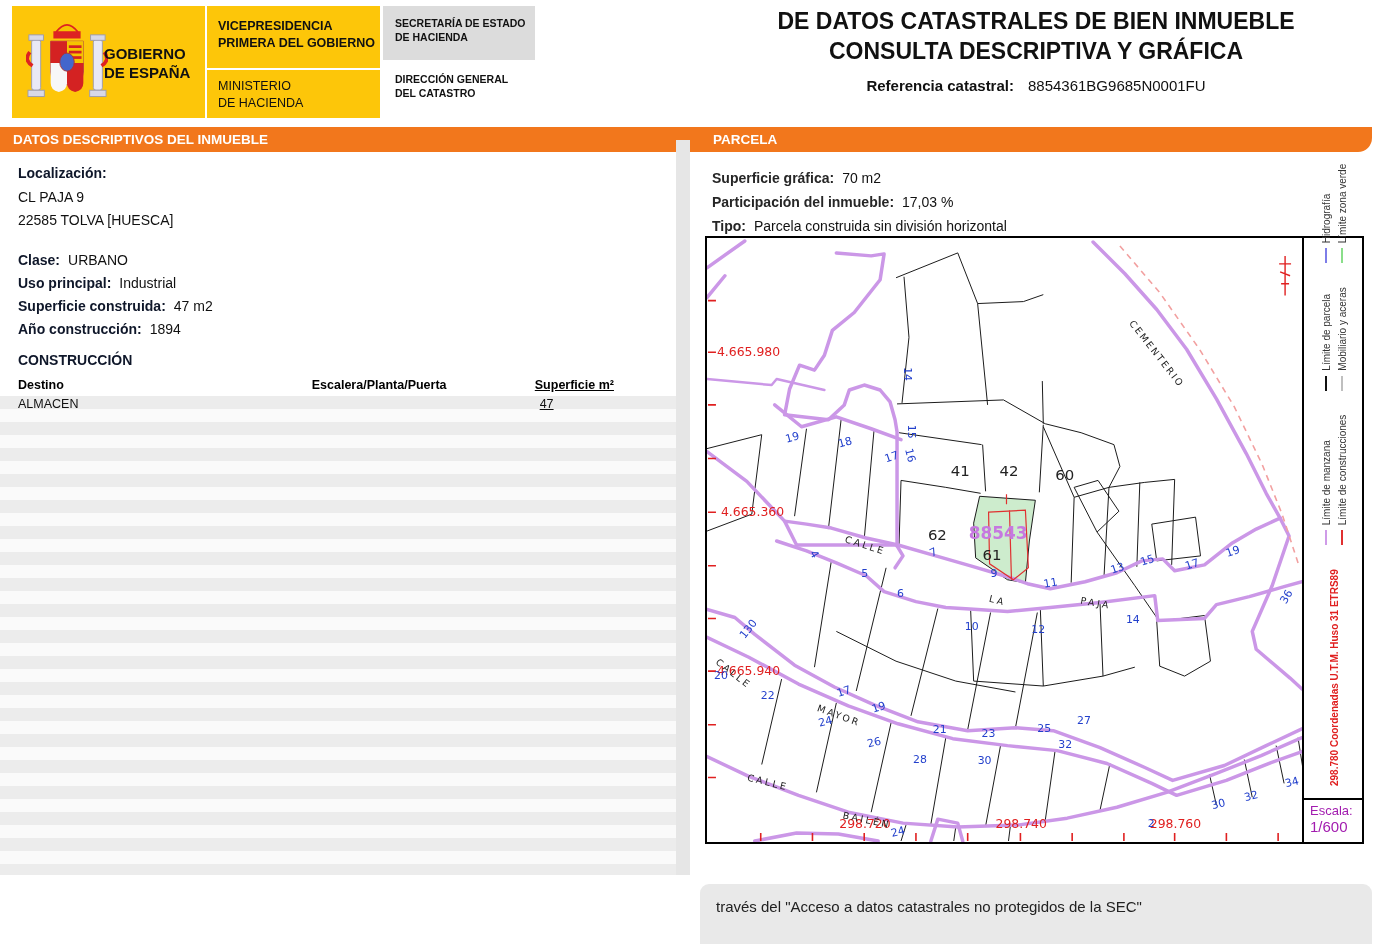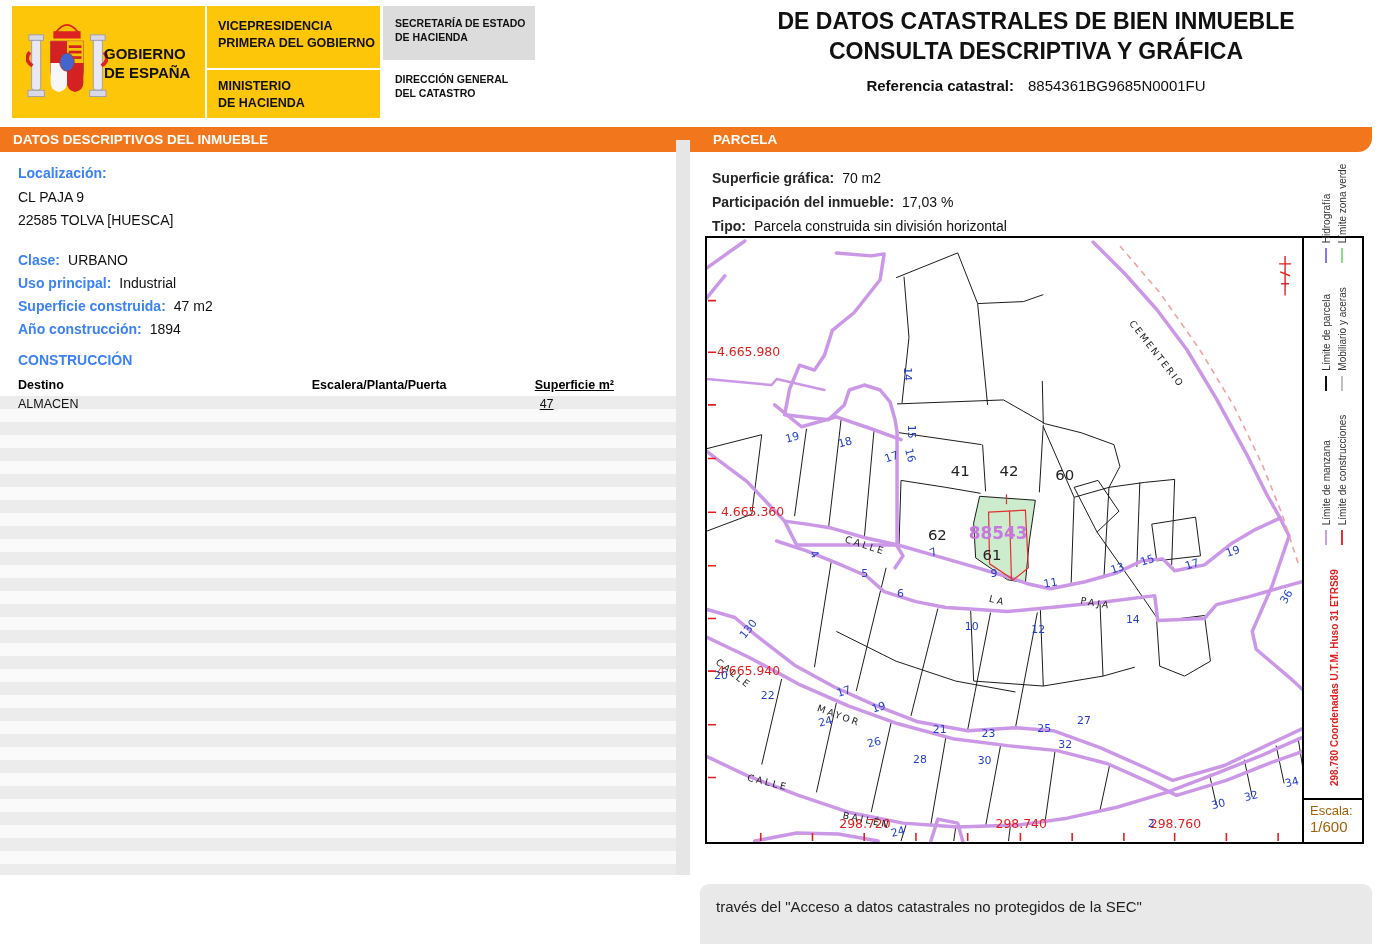--- a/index.html
+++ b/index.html
@@ -6,39 +6,39 @@
   html,body { width:1383px; height:944px; background:#fff; overflow:hidden;
     font-family:"Liberation Sans", sans-serif; color:#111; }
   .abs { position:absolute; }
 
   
   .logo-yellow { left:12px; top:6px; width:368px; height:112px; background:#fdc609; }
   .hdr-vline { position:absolute; left:193px; top:0; bottom:0; width:2px; background:#fff; }
   .hdr-hline { position:absolute; left:193px; right:0; top:62px; height:2px; background:#fff; }
   .gob-text { position:absolute; left:92px; top:38px; font-size:15px; font-weight:bold; line-height:19px; }
   .vice-text { position:absolute; left:206px; top:12px; font-size:12.5px; font-weight:bold; line-height:17px; }
-  .min-text  { position:absolute; left:206px; top:72px; font-size:12.5px; font-weight:bold; line-height:17px; }
+  .min-text  { position:absolute; left:206px; top:72px; font-size:12.5px; font-weight:normal; line-height:17px; }
   .sec-box { left:383px; top:6px; width:152px; height:54px; background:#dcdcdc;
     font-size:10.5px; font-weight:bold; line-height:14px; padding:10px 0 0 12px; }
   .dir-box { left:383px; top:72px; width:152px; font-size:10.5px; font-weight:bold; line-height:14px; padding-left:12px; }
 
   .title-wrap { left:700px; top:6px; width:672px; text-align:center; }
   .title-line { font-size:23px; font-weight:bold; line-height:30px; }
   .ref-line { margin-top:11px; font-size:15px; }
   .ref-line b { margin-right:14px; }
 
   
   .obar { height:25px; background:#f2771c; color:#fff; font-size:13.5px; font-weight:bold;
     line-height:25px; padding-left:13px; border-bottom-right-radius:14px; }
   .obar-left  { left:0;   top:127px; width:744px; }
   .obar-right { left:700px; top:127px; width:672px; }
 
   
   .lp { font-size:14px; }
-  .lp b { color:#3b82f6; }
+  .lp b { color:#0f172a; }
   .lp .val { margin-left:8px; }
   .stripes { left:0; top:396px; width:676px; height:479px;
     background:repeating-linear-gradient(180deg,#ececec 0 13px,#fafafa 13px 26px); }
   .panel-edge { left:676px; top:140px; width:14px; height:735px; background:#e6e6e6; }
   .ctable-head { left:10px; top:378px; width:656px; display:flex; font-size:12.5px; font-weight:bold; color:#000000; }
   .ctable-row  { left:10px; top:397px; width:656px; display:flex; font-size:12.5px;gap:12px; }
   .c1 { width:46%; padding-left:8px; } .c2 { width:34%; } .c3 { width:20%; text-align:left;text-decoration:underline; }
 
   
   .rp { left:712px; font-size:14px; }
@@ -52,21 +52,21 @@
   svg { font-family:"DejaVu Sans", sans-serif; }
   .legend { position:relative; width:60px; border-left:2px solid #000; background:#fff; }
   .legend-rot { position:absolute; left:2px; top:552px; width:548px; height:56px;
     transform-origin:0 0; transform:rotate(-90deg);
     display:flex; align-items:center; gap:24px; padding-left:4px; }
   .lnote { color:#e02020; font-size:10px; font-weight:bold; white-space:nowrap; }
   .lgroup { display:flex; flex-direction:column; gap:5px; }
   .litem { display:flex; align-items:center; gap:5px; font-size:10px; color:#333; white-space:nowrap; }
   .sw { display:inline-block; width:15px; height:2px; }
   .scalebox { position:absolute; left:0; right:0; bottom:0; height:44px; border-top:2px solid #000;
-    background:#fff; padding:3px 0 0 6px; font-size:13px; color:#a16207; }
+    background:#fff; padding:3px 0 0 6px; font-size:13px; color:#a21caf; }
   .scaleval { font-size:15px; }
 
   
   .footer-note { left:700px; top:884px; width:672px; height:70px; background:#e9e9e9;
     border-radius:9px; padding:11px 16px; font-size:15px; line-height:23px; color:#222; }
 </style>
 </head>
 <body>
 
 <div class="abs logo-yellow">

